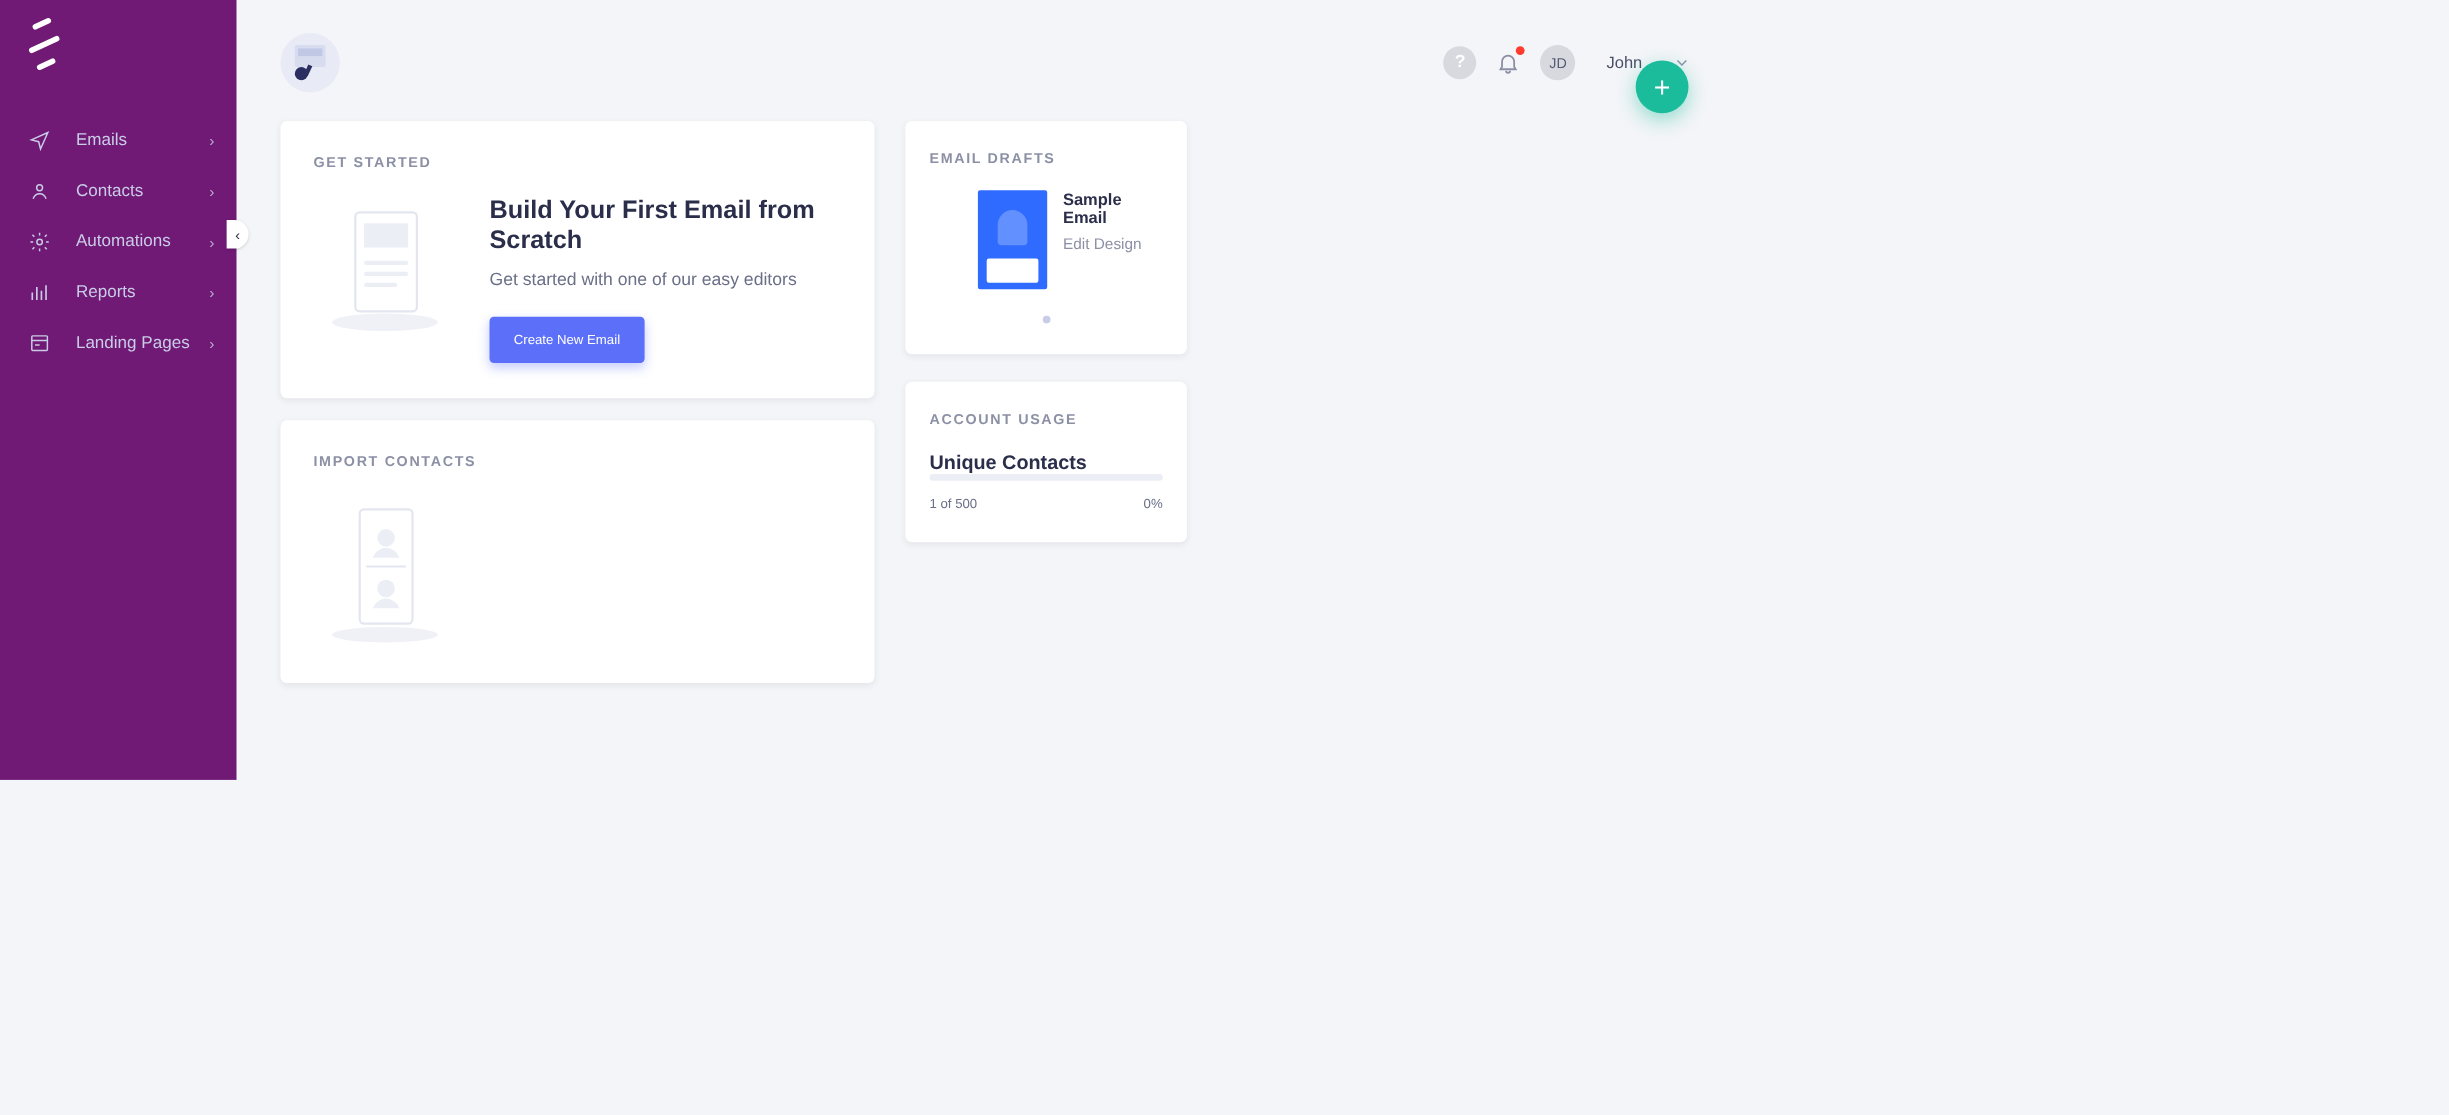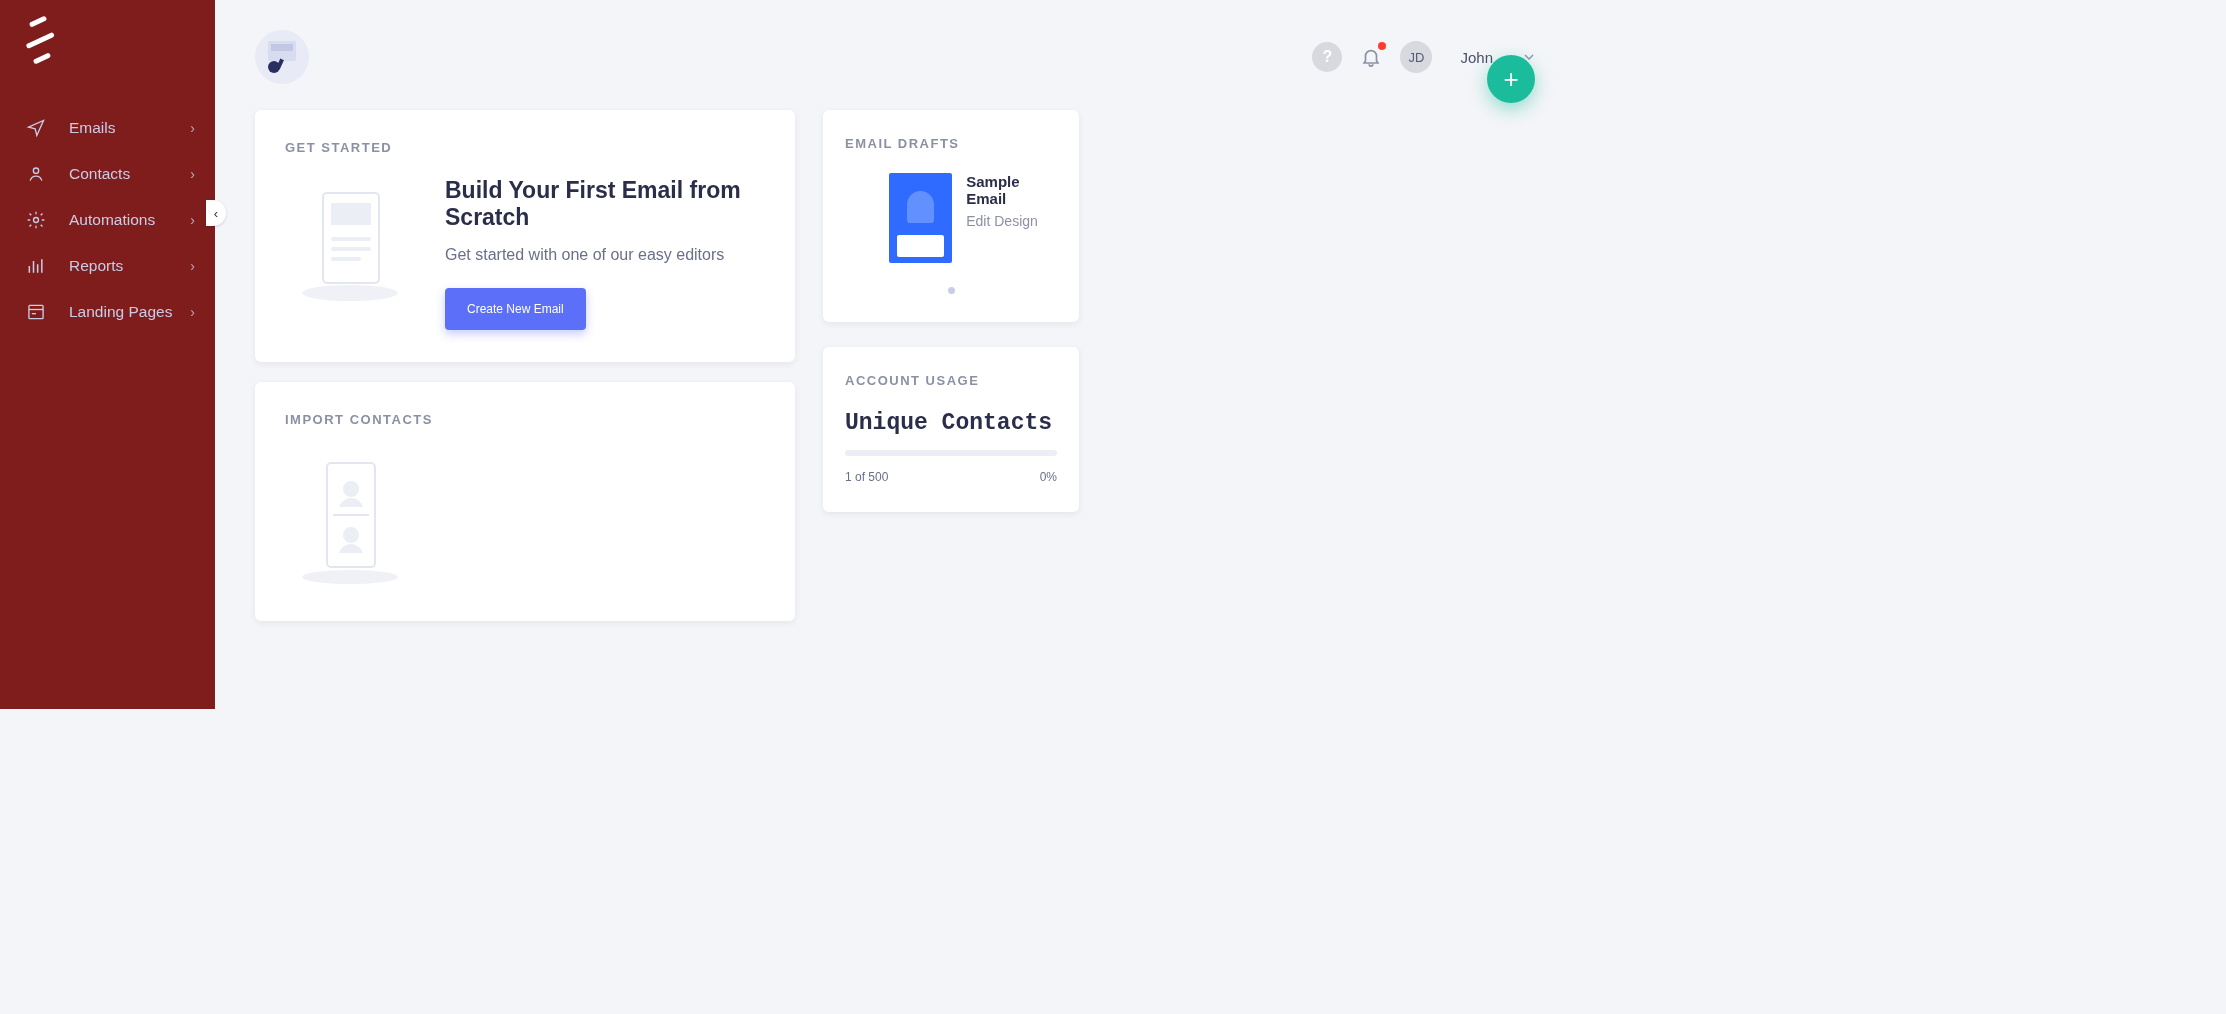--- a/index.html
+++ b/index.html
@@ -12,21 +12,21 @@
     overflow: hidden;
     position: relative;
   }
 
   
   .sidebar {
     position: absolute;
     left: 0; top: 0;
     width: 215px;
     height: 100%;
-    background: #7f1d1d;
+    background: #701a75;
     color: #c9cce6;
     padding-top: 20px;
   }
   .logo {
     width: 30px; height: 40px;
     margin: 0 0 45px 25px;
     display: flex; flex-direction: column; justify-content: space-between;
     transform: rotate(-25deg);
   }
   .logo span {
@@ -184,21 +184,21 @@
   }
   .draft-thumb:before{
     content:"";position:absolute;left:18px;right:18px;top:18px;height:32px;
     background:rgba(255,255,255,.25);border-radius:16px 16px 4px 4px;
   }
   .draft-title{font-size:15px;font-weight:600;color:#2b2e4a;margin-bottom:6px;}
   .draft-sub{font-size:14px;color:#8c90a5;cursor:pointer;}
   .dots{display:flex;justify-content:center;margin-top:24px;}
   .dots span{width:7px;height:7px;border-radius:50%;background:#c9cce6;}
 
-  .usage-title{font-size:23px;font-weight:600;color:#2b2e4a;margin-bottom:14px;font-family:Liberation Mono, monospace;}
+  .usage-title{font-size:18px;font-weight:600;color:#2b2e4a;}
   .usage-bar{height:6px;border-radius:3px;background:#eceef5;margin-bottom:14px;}
   .usage-row{display:flex;justify-content:space-between;font-size:12px;color:#6a6f88;font-weight:500;}
 </style>
 </head>
 <body>
 
 <div class="sidebar">
   <div class="logo">
     <span></span>
       <span></span>

